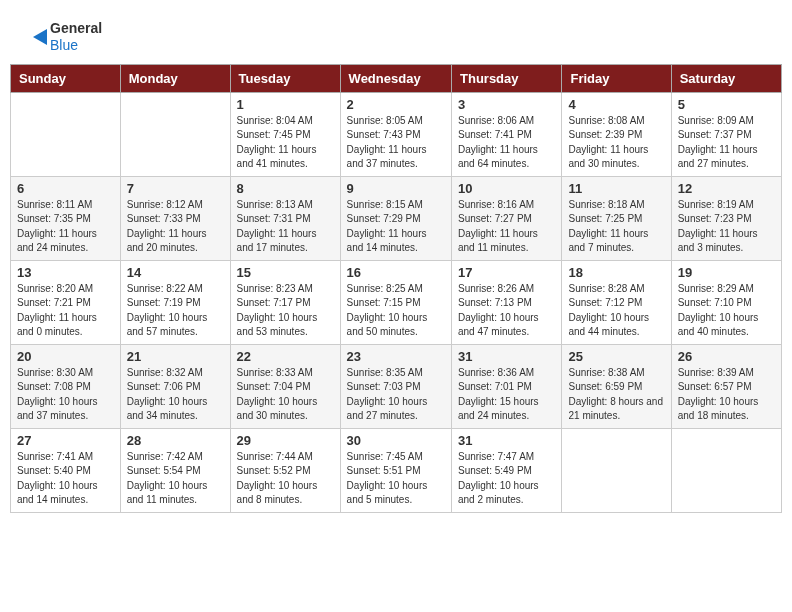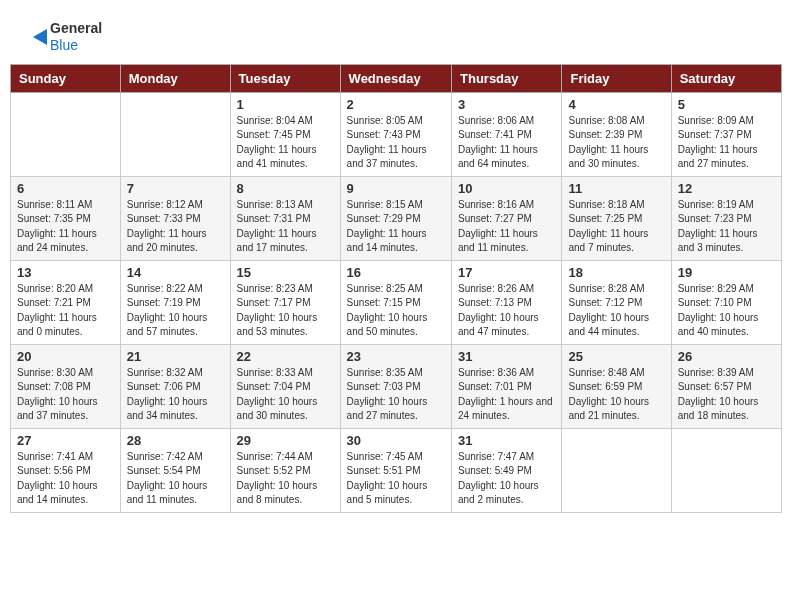--- a/index.html
+++ b/index.html
@@ -305,46 +305,46 @@
           <span>Sunrise: 8:35 AM</span><br>
           <span>Sunset: 7:03 PM</span><br>
           <span>Daylight: 10 hours and 27 minutes.</span>
         </div>
       </td>
         <td>
         <span class="day-number">31</span>
         <div class="day-info">
           <span>Sunrise: 8:36 AM</span><br>
           <span>Sunset: 7:01 PM</span><br>
-          <span>Daylight: 1 hours and 24 minutes.</span>
+          <span>Daylight: 15 hours and 24 minutes.</span>
         </div>
       </td>
         <td>
         <span class="day-number">25</span>
         <div class="day-info">
-          <span>Sunrise: 8:48 AM</span><br>
+          <span>Sunrise: 8:38 AM</span><br>
           <span>Sunset: 6:59 PM</span><br>
-          <span>Daylight: 10 hours and 21 minutes.</span>
+          <span>Daylight: 8 hours and 21 minutes.</span>
         </div>
       </td>
         <td>
         <span class="day-number">26</span>
         <div class="day-info">
           <span>Sunrise: 8:39 AM</span><br>
           <span>Sunset: 6:57 PM</span><br>
           <span>Daylight: 10 hours and 18 minutes.</span>
         </div>
       </td>
       </tr>
       <tr>
         <td>
         <span class="day-number">27</span>
         <div class="day-info">
           <span>Sunrise: 7:41 AM</span><br>
-          <span>Sunset: 5:56 PM</span><br>
+          <span>Sunset: 5:40 PM</span><br>
           <span>Daylight: 10 hours and 14 minutes.</span>
         </div>
       </td>
         <td>
         <span class="day-number">28</span>
         <div class="day-info">
           <span>Sunrise: 7:42 AM</span><br>
           <span>Sunset: 5:54 PM</span><br>
           <span>Daylight: 10 hours and 11 minutes.</span>
         </div>

